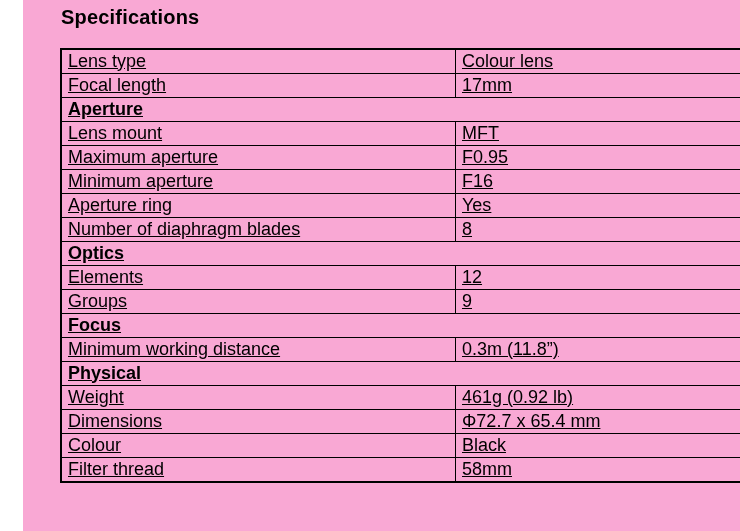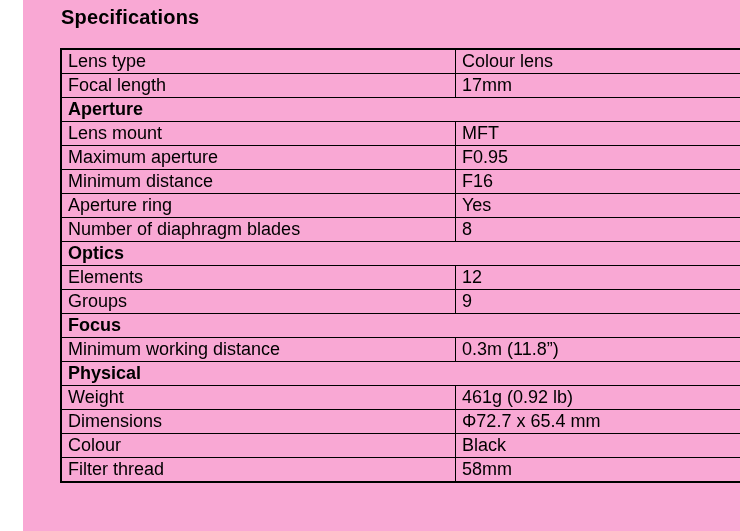--- a/index.html
+++ b/index.html
@@ -39,20 +39,21 @@
   }
   table.spec td {
     border: 1px solid #000000;
     font-size: 18px;
     line-height: 21px;
     height: 22px;
     padding: 0 4px 1px 6px;
     white-space: nowrap;
     overflow: hidden;
     vertical-align: middle;
+    text-decoration: underline;
   }
   td.label-cell { width: 383px; }
   td.value-cell { width: 293px; padding-left: 7px; }
   td.section-cell {
     font-weight: bold;
     border-left: 2px solid #000000;
     border-right: 2px solid #000000;
   }
 </style>
 </head>
@@ -77,21 +78,21 @@
       </tr>
       <tr>
         <td class="label-cell">Lens mount</td>
         <td class="value-cell">MFT</td>
       </tr>
       <tr>
         <td class="label-cell">Maximum aperture</td>
         <td class="value-cell">F0.95</td>
       </tr>
       <tr>
-        <td class="label-cell">Minimum distance</td>
+        <td class="label-cell">Minimum aperture</td>
         <td class="value-cell">F16</td>
       </tr>
       <tr>
         <td class="label-cell">Aperture ring</td>
         <td class="value-cell">Yes</td>
       </tr>
       <tr>
         <td class="label-cell">Number of diaphragm blades</td>
         <td class="value-cell">8</td>
       </tr>

